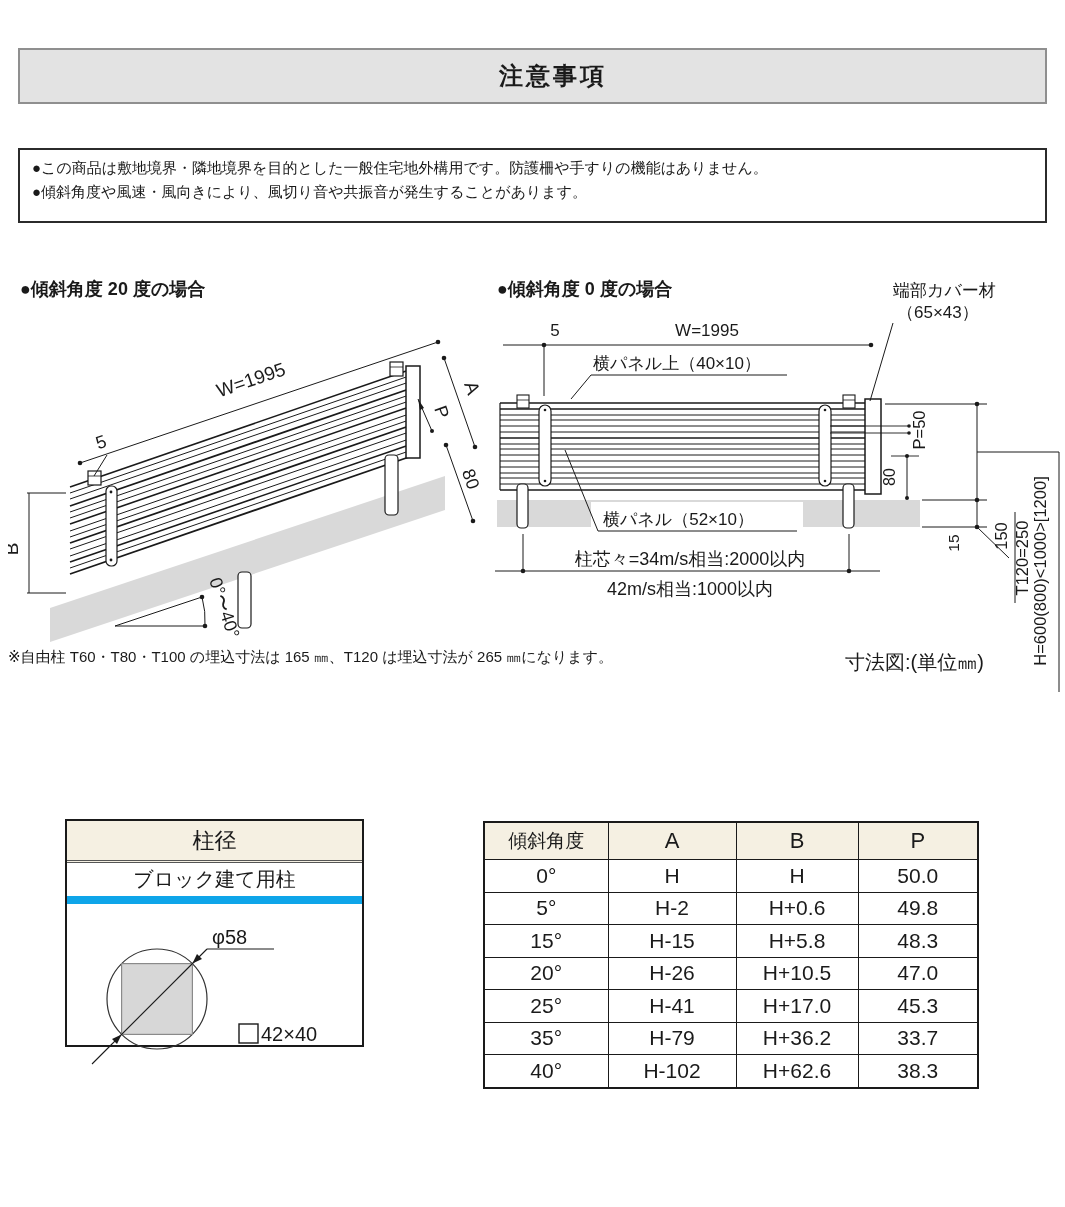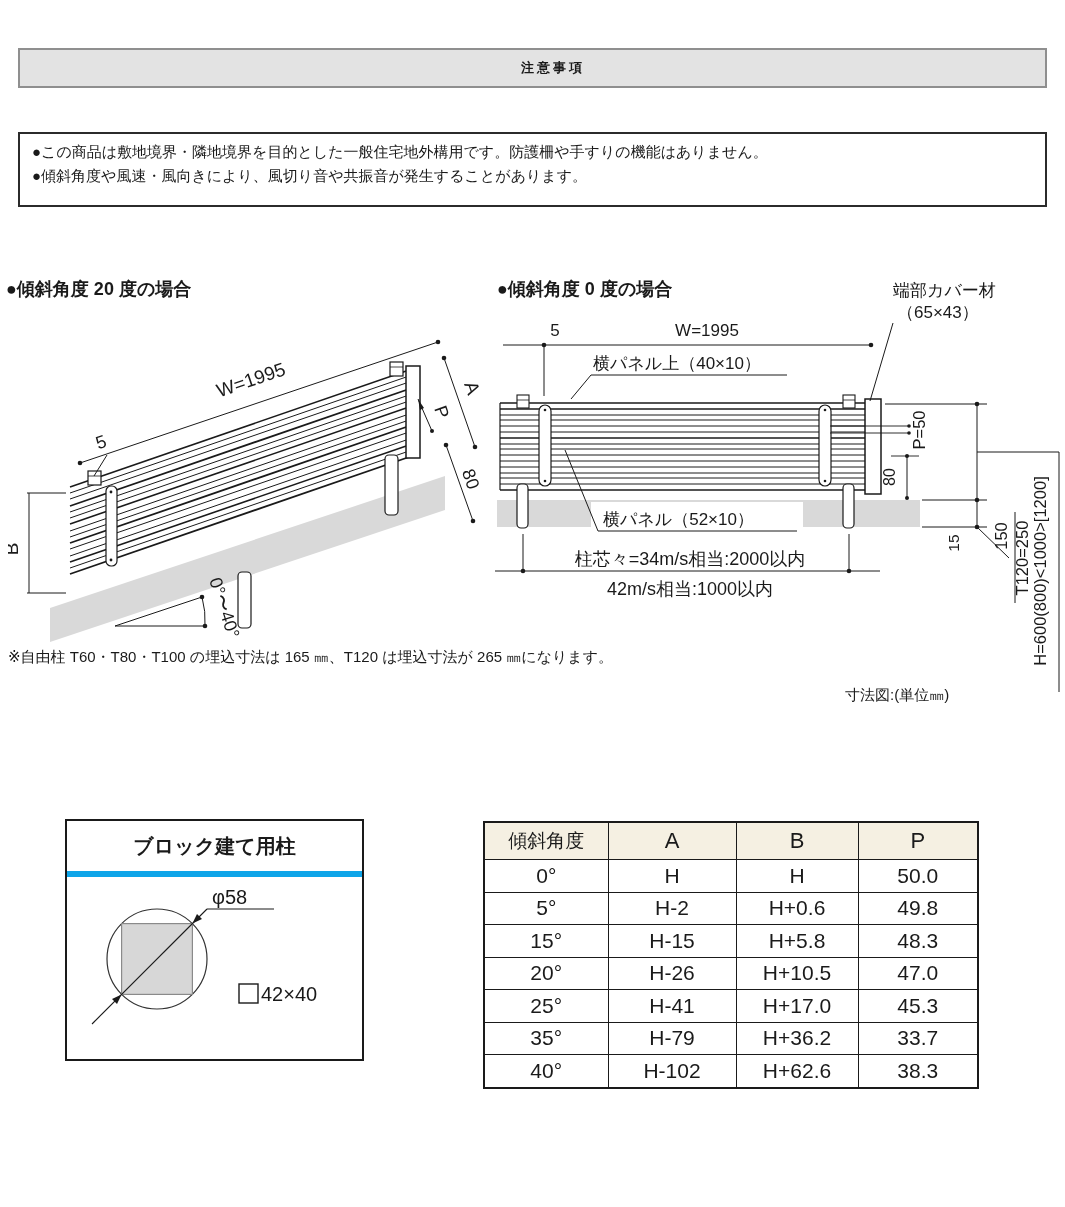--- a/index.html
+++ b/index.html
@@ -2,38 +2,38 @@
 <html><head>
 <meta charset="utf-8">
 <style>
   html,body{margin:0;padding:0;background:#fff;}
   #page{position:relative;width:1065px;height:1207px;background:#ffffff;overflow:hidden;
         font-family:"Liberation Sans","DejaVu Sans",sans-serif;color:#1a1a1a;}
   .abs{position:absolute;}
 
   
   #caution{left:18px;top:48px;width:1029px;}
-  .caution-header{box-sizing:border-box;height:40px;background:#e3e3e3;border:2px solid #8f8f8f;
-    display:flex;align-items:center;justify-content:center;font-size:13px;font-weight:bold;letter-spacing:3px;padding-left:41px;}
+  .caution-header{box-sizing:border-box;height:56px;background:#e3e3e3;border:2px solid #8f8f8f;
+    display:flex;align-items:center;justify-content:center;font-size:24px;font-weight:bold;letter-spacing:3px;padding-left:41px;}
   .caution-body{box-sizing:border-box;border:2px solid #2b2b2b;background:#fff;
     padding:6px 12px 17px 12px;font-size:15px;line-height:24px;margin-top:44px;}
   .caution-line2{padding-left:15px;}
 
   .section-title{font-size:18px;font-weight:600;}
 
   #note{left:8px;top:648px;font-size:15px;}
-  #dim-caption{left:845px;top:649px;font-size:15px;margin-top:37px;}
+  #dim-caption{left:845px;top:649px;font-size:20px;}
 
   
   #post-box{left:65px;top:819px;width:299px;box-sizing:border-box;border:2px solid #1a1a1a;background:#fff;}
   .pd-header{box-sizing:border-box;height:42px;background:#f5f0e2;border-bottom:3px double #555;
     display:flex;align-items:center;justify-content:center;font-size:22px;}
-  .pd-sub{box-sizing:border-box;height:56px;border-bottom:6px solid #0ea5e9;
-    display:flex;align-items:center;justify-content:center;font-size:20px;font-weight:bold;}
-  .pd-body{height:182px;}
+  .pd-sub{box-sizing:border-box;height:41px;border-bottom:8px solid #0ea5e9;
+    display:flex;align-items:center;justify-content:center;font-size:20px;}
+  .pd-body{height:128px;margin-top:13px;}
 
   
   #spec-table{left:483px;top:789px;margin-top:32px;}
   table{border-collapse:collapse;border:2px solid #1a1a1a;background:#fff;}
   th,td{border:1.5px solid #1a1a1a;text-align:center;padding:0;}
   th{background:#f5f0e2;height:36px;font-weight:normal;font-size:22px;}
   th.jp{font-size:19px;}
   td{height:31.5px;font-size:21px;}
 
   svg text{fill:#1a1a1a;}
@@ -44,21 +44,21 @@
 <div id="page">
 
   <div class="abs" id="caution">
     <div class="caution-header">注意事項</div>
     <div class="caution-body">
       <div>●この商品は敷地境界・隣地境界を目的とした一般住宅地外構用です。防護柵や手すりの機能はありません。</div>
       <div>●傾斜角度や風速・風向きにより、風切り音や共振音が発生することがあります。</div>
     </div>
   </div>
 
-  <div class="abs section-title" style="left:6px;top:277px;">●傾斜角度 20 度の場合</div>
+  <div class="abs section-title" style="left:20px;top:277px;">●傾斜角度 20 度の場合</div>
   <div class="abs section-title" style="left:497px;top:277px;">●傾斜角度 0 度の場合</div>
 
   <svg class="abs" style="left:8px;top:296px;" width="482" height="364" viewBox="0 0 482 364">
 
     <polygon points="42,312 437,180 437,214 42,346" fill="#d9d9d9"></polygon>
 
     <g stroke="#1a1a1a">
       <line x1="62" y1="191" x2="404" y2="73" stroke-width="1.6"></line>
       <line x1="62" y1="197" x2="404" y2="79" stroke-width="1"></line>
       <line x1="62" y1="203" x2="404" y2="85" stroke-width="1"></line>
@@ -251,20 +251,21 @@
         <circle cx="354" cy="303" r="2.3" fill="#1a1a1a"></circle>
       <text x="195" y="297" text-anchor="middle" font-size="18">柱芯々=34m/s相当:2000以内</text>
       <text x="195" y="327" text-anchor="middle" font-size="18">42m/s相当:1000以内</text>
     </g>
   </svg>
 
   <div class="abs" id="note">※自由柱 T60・T80・T100 の埋込寸法は 165 ㎜、T120 は埋込寸法が 265 ㎜になります。</div>
   <div class="abs" id="dim-caption">寸法図:(単位㎜)</div>
 
   <div class="abs" id="post-box">
+    <div class="pd-header">柱径</div>
     <div class="pd-sub">ブロック建て用柱</div>
     <div class="pd-body">
       <svg width="295" height="158" viewBox="0 0 295 158">
         <circle cx="90" cy="82" r="50" fill="none" stroke="#333" stroke-width="1.2"></circle>
         <rect x="54.6" y="46.6" width="70.8" height="70.8" fill="#d7d7d7" stroke="#8a8a8a" stroke-width="1.2"></rect>
         <line x1="25" y1="147" x2="140" y2="32" stroke="#1a1a1a" stroke-width="1.1"></line>
         <polygon points="125.4,46.6 135,42 130,37" fill="#1a1a1a"></polygon>
         <polygon points="54.6,117.4 50,127 45,122" fill="#1a1a1a"></polygon>
         <line x1="140" y1="32" x2="207" y2="32" stroke="#1a1a1a" stroke-width="1.1"></line>
         <text x="145" y="27" font-size="20">φ58</text>

